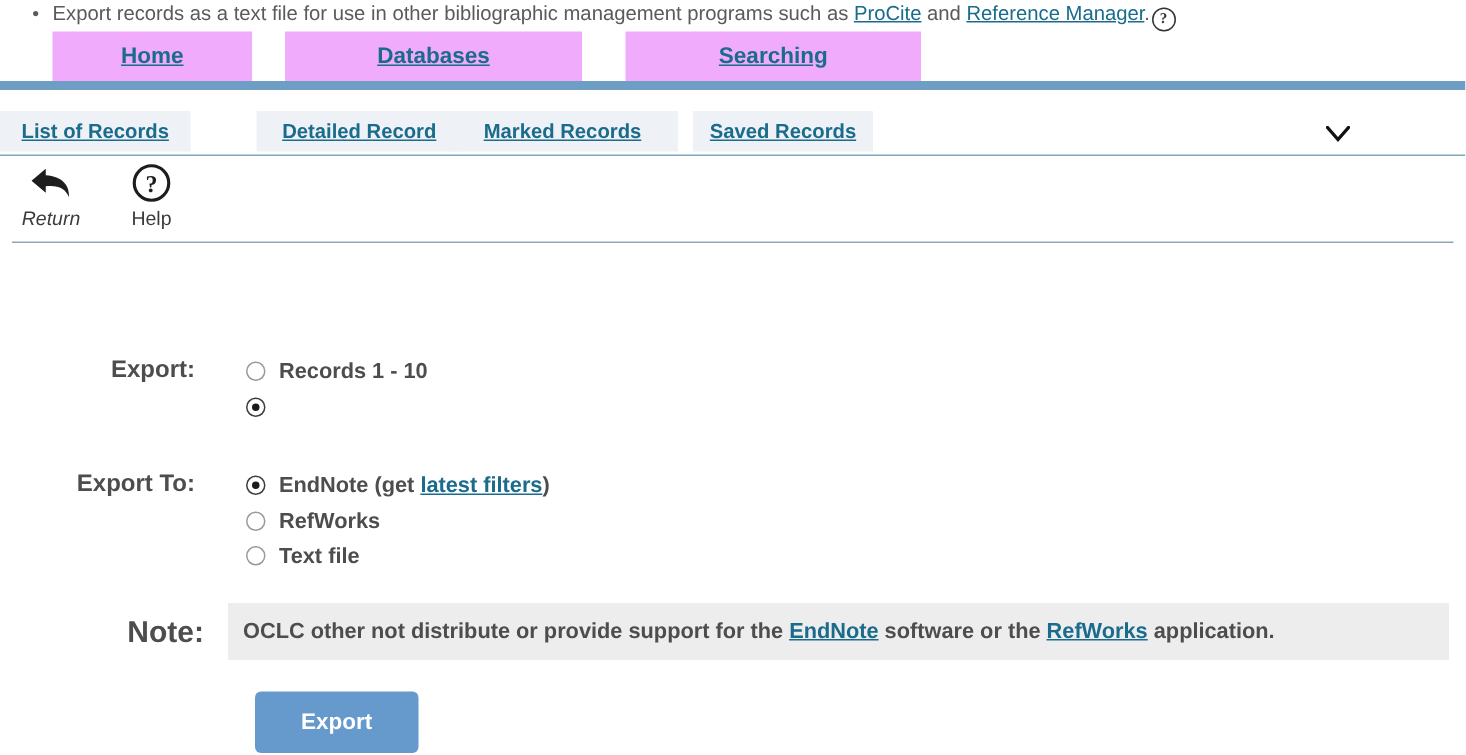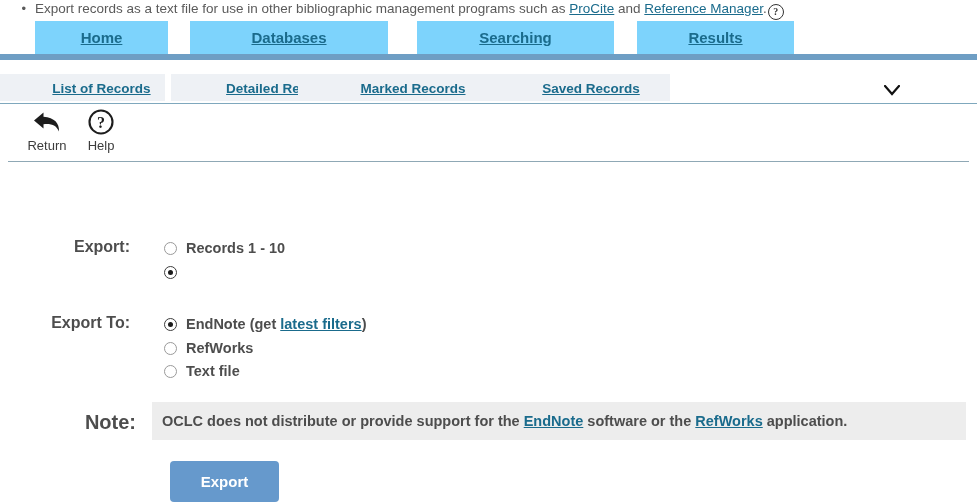--- a/index.html
+++ b/index.html
@@ -58,21 +58,21 @@
   .tabbar-primary {
     position: absolute;
     left: 0; top: 21px;
     width: 977px;
     height: 33px;
   }
   .tabbar-primary .ptab {
     position: absolute;
     top: 0;
     height: 33px;
-    background: #7dd3fc;
+    background: #f0abfc;
     text-align: center;
     line-height: 33px;
   }
   .tabbar-primary .ptab a {
     font-size: 15px;
     font-weight: bold;
     color: #1a6b8c;
     text-decoration: underline;
   }
   .primary-rule {
@@ -90,21 +90,20 @@
     width: 977px;
     height: 27px;
   }
   .tabbar-secondary .stab {
     position: absolute;
     top: 0;
     height: 27px;
     background: #eef1f5;
     text-align: center;
     line-height: 27px;
-    padding-left: 38px;
   }
   .tabbar-secondary .stab a {
     font-size: 13.5px;
     font-weight: bold;
     color: #1a6b8c;
     text-decoration: underline;
   }
   .goto-wrap {
     position: absolute;
     left: 691px; top: 76px;
@@ -255,53 +254,50 @@
 <div class="tabbar-primary">
   <div class="ptab" style="left:35px; width:133px;">
     <a href="#">Home</a>
   </div>
   <div class="ptab" style="left:190px; width:198px;">
     <a href="#">Databases</a>
   </div>
   <div class="ptab" style="left:417px; width:197px;">
     <a href="#">Searching</a>
   </div>
-  <div class="ptab" style="left:637px; width:157px;">
-    <a href="#">Results</a>
-  </div>
 </div>
 <div class="primary-rule"></div>
 
 <div class="tabbar-secondary">
   <div class="stab" style="left:0px; width:127px;">
     <a href="#">List of Records</a>
   </div>
   <div class="stab" style="left:140px; width:137px;margin-left:31px;">
     <a href="#">Detailed Record</a>
   </div>
   <div class="stab" style="left:298px; width:154px;">
     <a href="#">Marked Records</a>
   </div>
-  <div class="stab" style="left:462px; width:158px;margin-left:12px;">
+  <div class="stab" style="left:462px; width:120px;">
     <a href="#">Saved Records</a>
   </div>
 </div>
 
 <div class="goto-wrap">
 
   <span class="goto-chevron">
     <svg width="16" height="11" viewBox="0 0 16 11">
       <polyline points="1,1 8,9 15,1" fill="none" stroke="#111" stroke-width="2.2" stroke-linecap="square" stroke-linejoin="miter"></polyline>
     </svg>
   </span>
 </div>
 <div class="secondary-rule"></div>
 
 <div class="toolbar">
-  <div class="tool-item" style="left:18px;">
+  <div class="tool-item" style="left:5px;font-style:italic;">
     <span class="glyph">
       <svg width="34" height="28" viewBox="0 0 34 28">
         <path d="M13.5 4.5 L4 12.5 L13.5 20.5 L13.5 16.2 C22 15.4 26.5 17.6 29 23.5 C29.4 15.2 24.6 9.8 13.5 8.8 Z" fill="#1d1d1d"></path>
       </svg>
     </span>
     <span class="tlabel">Return</span>
   </div>
   <div class="tool-item" style="left:72px;">
     <span class="glyph">
       <svg width="30" height="28" viewBox="0 0 30 28">
@@ -329,16 +325,16 @@
   <span class="radio checked"></span><span>EndNote (get </span><a href="#">latest filters</a><span>)</span>
 </div>
 <div class="opt" style="left:164px; top:339px;">
   <span class="radio"></span><span>RefWorks</span>
 </div>
 <div class="opt" style="left:164px; top:362px;">
   <span class="radio"></span><span>Text file</span>
 </div>
 
 <div class="note-label">Note:</div>
-<div class="note-box"><span>OCLC does not distribute or provide support for the </span><a href="#">EndNote</a><span> software or the </span><a href="#">RefWorks</a><span> application.</span>
+<div class="note-box"><span>OCLC other not distribute or provide support for the </span><a href="#">EndNote</a><span> software or the </span><a href="#">RefWorks</a><span> application.</span>
 </div>
 
 <button class="export-btn">Export</button>
 
 </body></html>

